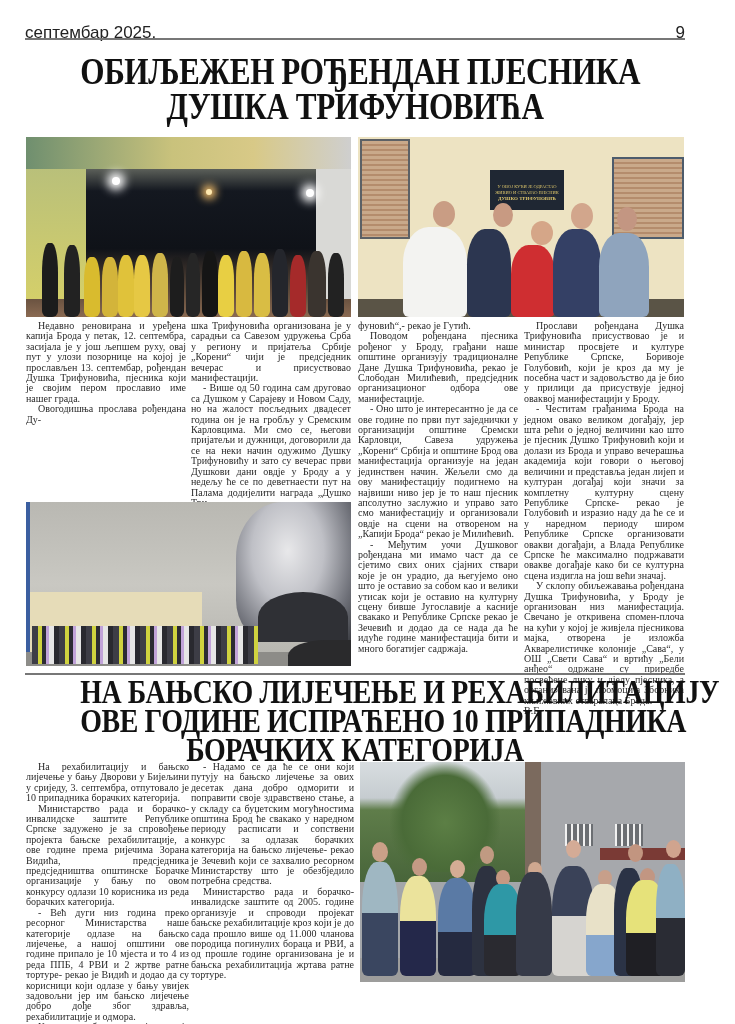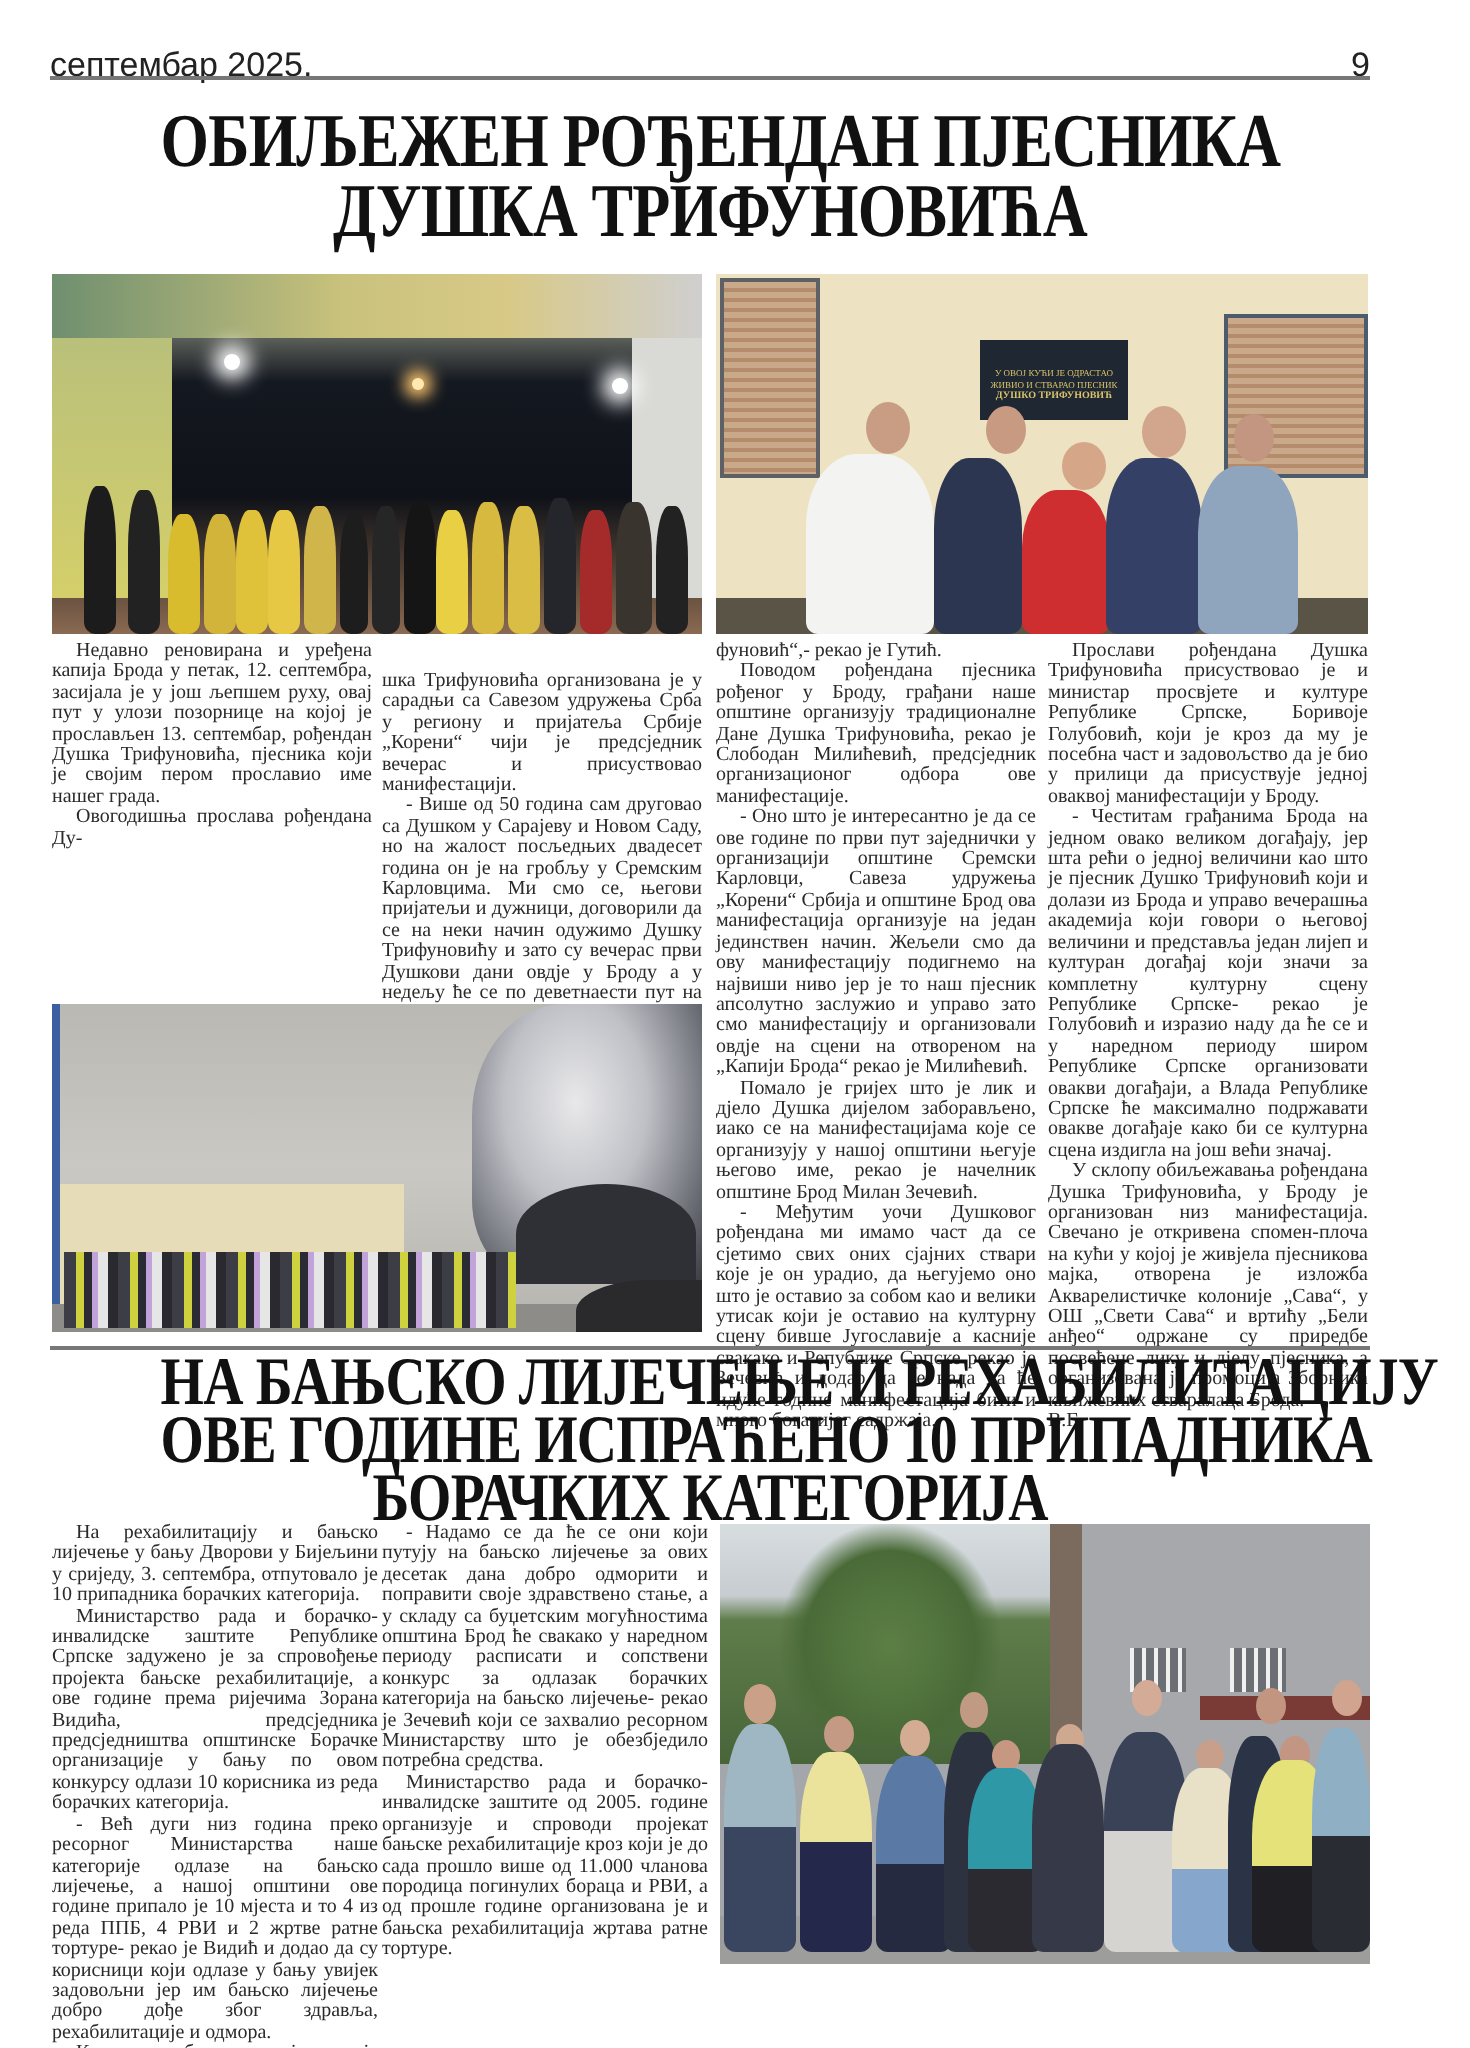--- a/index.html
+++ b/index.html
@@ -82,29 +82,28 @@
     <div class="person" style="left:150px; width:48px; height:88px; background:#344065;"></div>
     <div class="head" style="left:214px; top:6px; width:20px; height:24px; background:#c39682;"></div>
     <div class="person" style="left:196px; width:50px; height:84px; background:#8fa4bd;"></div>
   </div>
 </div>
 
 <div class="abs col" style="left:26px; top:321px; width:160px;">
   <p>Недавно реновирана и уређена капија Брода у петак, 12. септембра, засијала је у још љепшем руху, овај пут у улози позорнице на којој је прослављен 13. септембар, рођендан Душка Трифуновића, пјесника који је својим пером прославио име нашег града.</p>
   <p>Овогодишња прослава рођендана Ду-</p>
 </div>
-<div class="abs col" style="left:191px; top:336px; width:160px;">
+<div class="abs col" style="left:191px; top:321px; width:160px;">
   <p style="text-indent:0;">шка Трифуновића организована је у сарадњи са Савезом удружења Срба у региону и пријатеља Србије „Корени“ чији је предсједник вечерас и присуствовао манифестацији.</p>
   <p>- Више од 50 година сам друговао са Душком у Сарајеву и Новом Саду, но на жалост посљедњих двадесет година он је на гробљу у Сремским Карловцима. Ми смо се, његови пријатељи и дужници, договорили да се на неки начин одужимо Душку Трифуновићу и зато су вечерас први Душкови дани овдје у Броду а у недељу ће се по деветнаести пут на Палама додијелити награда „Душко Три-</p>
 </div>
 <div class="abs col" style="left:358px; top:321px; width:160px;">
   <p style="text-indent:0;">фуновић“,- рекао је Гутић.</p>
   <p>Поводом рођендана пјесника рођеног у Броду, грађани наше општине организују традиционалне Дане Душка Трифуновића, рекао је Слободан Милићевић, предсједник организационог одбора ове манифестације.</p>
   <p>- Оно што је интересантно је да се ове године по први пут заједнички у организацији општине Сремски Карловци, Савеза удружења „Корени“ Србија и општине Брод ова манифестација организује на један јединствен начин. Жељели смо да ову манифестацију подигнемо на највиши ниво јер је то наш пјесник апсолутно заслужио и управо зато смо манифестацију и организовали овдје на сцени на отвореном на „Капији Брода“ рекао је Милићевић.</p>
-  <p>Помало је гријех што је лик и дјело Душка дијелом заборављено, иако се на манифестацијама које се организују у нашој општини његује његово име, рекао је начелник општине Брод Милан Зечевић.</p>
   <p>- Међутим уочи Душковог рођендана ми имамо част да се сјетимо свих оних сјајних ствари које је он урадио, да његујемо оно што је оставио за собом као и велики утисак који је оставио на културну сцену бивше Југославије а касније свакако и Републике Српске рекао је Зечевић и додао да се нада да ће идуће године манифестација бити и много богатијег садржаја.</p>
 </div>
 <div class="abs col" style="left:524px; top:321px; width:160px;">
   <p>Прослави рођендана Душка Трифуновића присуствовао је и министар просвјете и културе Републике Српске, Боривоје Голубовић, који је кроз да му је посебна част и задовољство да је био у прилици да присуствује једној оваквој манифестацији у Броду.</p>
   <p>- Честитам грађанима Брода на једном овако великом догађају, јер шта рећи о једној величини као што је пјесник Душко Трифуновић који и долази из Брода и управо вечерашња академија који говори о његовој величини и представља један лијеп и културан догађај који значи за комплетну културну сцену Републике Српске- рекао је Голубовић и изразио наду да ће се и у наредном периоду широм Републике Српске организовати овакви догађаји, а Влада Републике Српске ће максимално подржавати овакве догађаје како би се културна сцена издигла на још већи значај.</p>
   <p>У склопу обиљежавања рођендана Душка Трифуновића, у Броду је организован низ манифестација. Свечано је откривена спомен-плоча на кући у којој је живјела пјесникова мајка, отворена је изложба Акварелистичке колоније „Сава“, у ОШ „Свети Сава“ и вртићу „Бели анђео“ одржане су приредбе посвећене лику и дјелу пјесника, а организована је промоција Зборника књижевних стваралаца Брода.</p>
   <p class="sig">В.Г.</p>
 </div>
 
 <div class="abs photo" style="left:26px; top:502px; width:325px; height:164px; background:linear-gradient(180deg,#b9b8b2 0%,#c9c8c2 50%,#b5b4ae 100%);">

